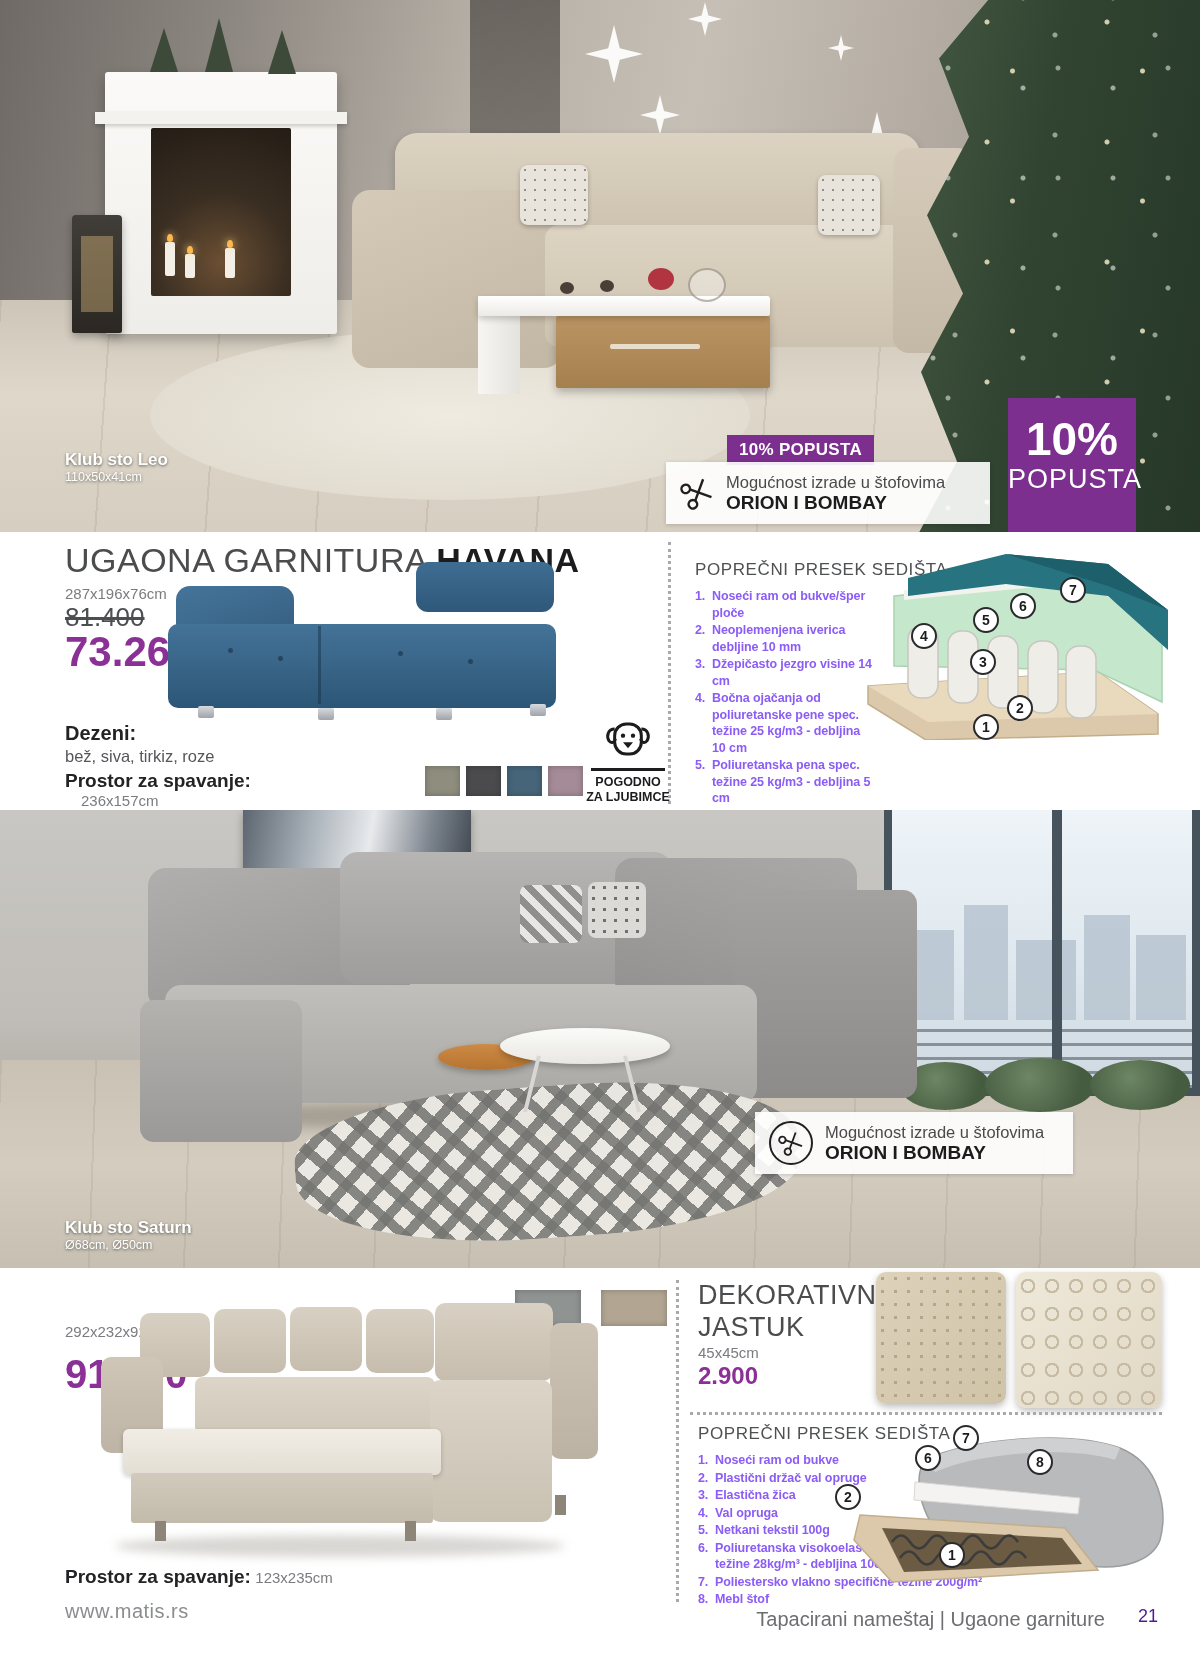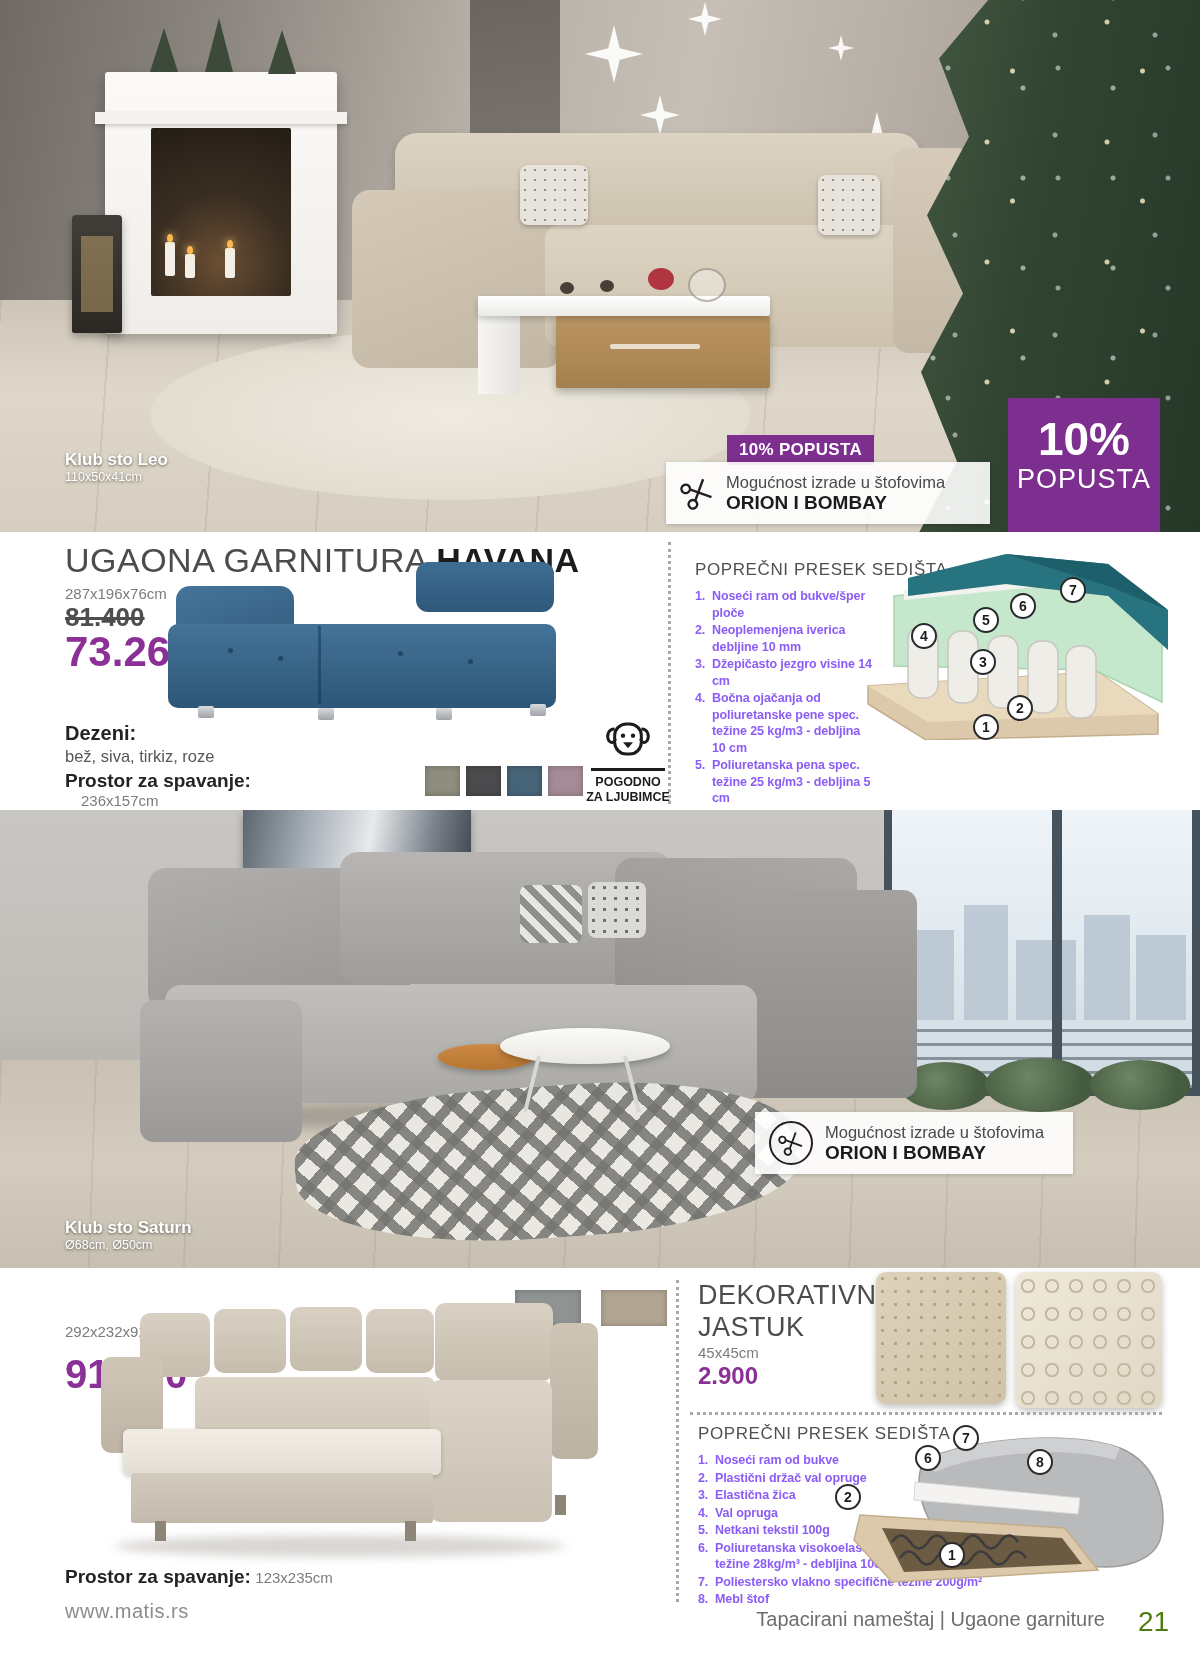--- a/index.html
+++ b/index.html
@@ -4,21 +4,21 @@
 <style>
   html,body{margin:0;padding:0;background:#ffffff;}
   .page{position:relative;width:1200px;height:1674px;background:#ffffff;overflow:hidden;
         font-family:"Liberation Sans", sans-serif;color:#231f20;}
   .abs{position:absolute;}
 
   
   .product-title{font-size:34px;letter-spacing:.5px;color:#4b4c4e;white-space:nowrap;}
   .product-title b{color:#1c1c1e;font-weight:700;}
   .dims{font-size:15px;color:#7b7c7f;}
-  .old-price{font-size:26px;font-weight:700;color:#4d4e50;text-decoration:line-through;text-decoration-thickness:3px;}
+  .old-price{font-size:26px;font-weight:400;color:#4d4e50;text-decoration:line-through;text-decoration-thickness:3px;}
   .price{font-size:42px;font-weight:700;color:#8b3096;}
   .label-bold{font-size:20px;font-weight:700;color:#232325;}
   .label-val{font-size:16.5px;color:#55565a;}
   .cut-head{font-size:17px;color:#4f5052;letter-spacing:.6px;white-space:nowrap;}
   ol.cutlist{list-style:none;counter-reset:n;margin:0;padding:0;font-size:12.5px;font-weight:700;
              color:#8b5cf6;line-height:16.5px;letter-spacing:-.1px;}
   ol.cutlist li{counter-increment:n;position:relative;padding-left:17px;margin-bottom:1px;}
   ol.cutlist li::before{content:counter(n) ".";position:absolute;left:0;}
   .dotted-v{width:0;border-left:3px dotted #a7a9ac;}
   .dotted-h{height:0;border-top:3px dotted #a7a9ac;}
@@ -172,21 +172,21 @@
   
   .pillow1{position:absolute;left:876px;top:1272px;width:130px;height:132px;border-radius:10px;
         background:radial-gradient(circle,#b4a687 1.6px,transparent 1.8px) 0 0/13px 13px,
                    linear-gradient(135deg,#ddd2ba,#cfc3a8);box-shadow:0 3px 7px rgba(0,0,0,.25);}
   .pillow2{position:absolute;left:1016px;top:1272px;width:146px;height:136px;border-radius:10px;
         background:radial-gradient(circle,transparent 5px,#c7bca3 5px 7px,transparent 7.5px) 0 0/24px 28px,
                    linear-gradient(135deg,#efe9da,#e0d8c5);box-shadow:0 3px 7px rgba(0,0,0,.25);}
 
   .footer-left{font-size:20px;color:#8a8c8f;letter-spacing:.5px;}
   .footer-right{font-size:20px;color:#6d6e71;}
-  .page-num{font-size:28px;color:#4d7c0f;}
+  .page-num{font-size:18px;color:#4c1d95;}
 </style>
 </head>
 <body>
 
 <div class="page">
 
   <div class="abs hero">
     <div class="stairband"></div>
     <div class="floor"></div>
     <div class="hero-rug"></div>
@@ -243,21 +243,21 @@
         <circle cx="6" cy="18" r="3" fill="none" stroke="#231f20" stroke-width="1.7"></circle>
         <circle cx="6" cy="6" r="3" fill="none" stroke="#231f20" stroke-width="1.7"></circle>
         <path d="M8.5 16.5 L20 5 M8.5 7.5 L20 19" stroke="#231f20" stroke-width="1.7" fill="none"></path>
       </svg>
       <div>
         <div class="t1">Mogućnost izrade u štofovima</div>
         <div class="t2">ORION I BOMBAY</div>
       </div>
     </div>
 
-    <div class="abs big-discount" style="left:1008px;top:398px;width:152px;height:134px;">
+    <div class="abs big-discount" style="left:1008px;top:398px;width:128px;height:134px;">
       <div class="p1">10%</div>
       <div class="p2">POPUSTA</div>
     </div>
   </div>
 
   <div class="abs product-title" style="left:65px;top:541px;">
     <span>UGAONA GARNITURA </span><b>HAVANA</b>
   </div>
   <div class="abs dims" style="left:65px;top:585px;">287x196x76cm</div>
   <div class="abs old-price" style="left:65px;top:602px;">81.400</div>

